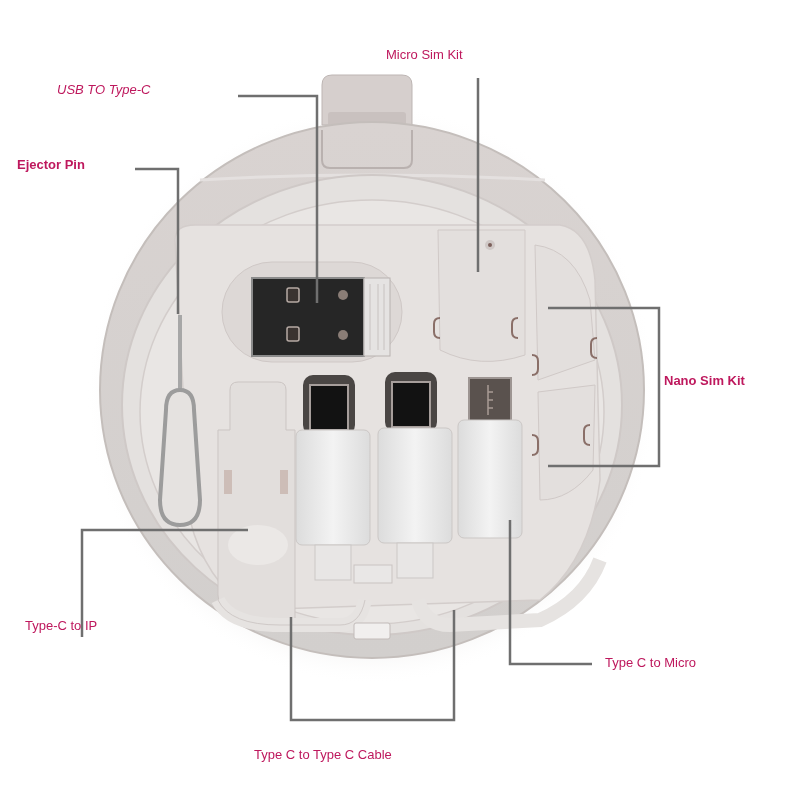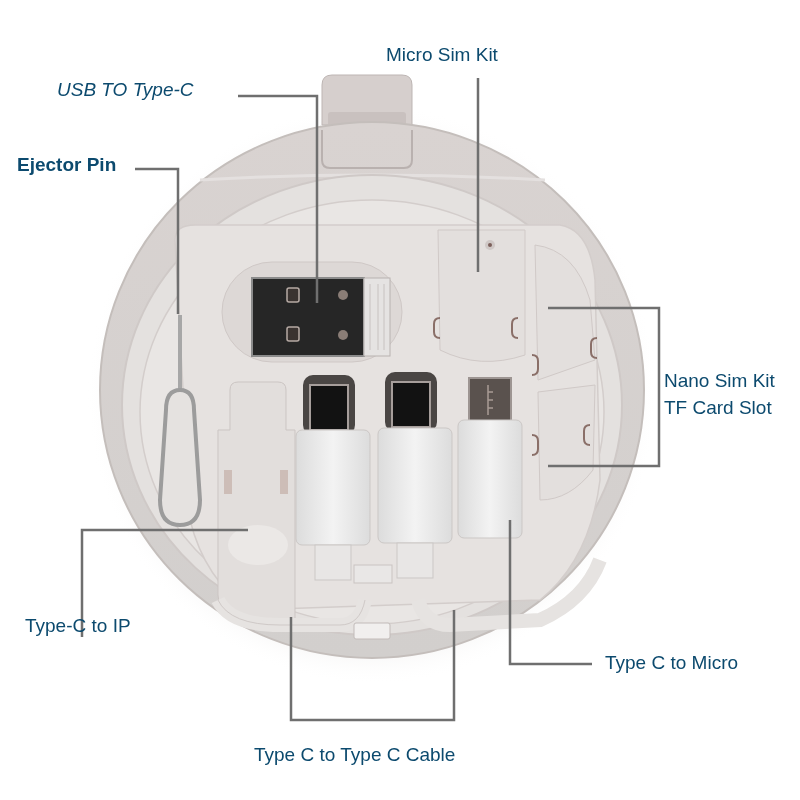--- a/index.html
+++ b/index.html
@@ -1,20 +1,20 @@
 <!DOCTYPE html>
 <html><head>
 <meta charset="utf-8">
 <style>
   html, body { margin:0; padding:0; }
   body { width:800px; height:800px; background:#ffffff; position:relative; overflow:hidden;
          font-family:"Liberation Sans", "DejaVu Sans", sans-serif; }
   .stage { position:absolute; left:0; top:0; width:800px; height:800px; }
-  .label { position:absolute; font-size:19px; color:#0c4a6e; white-space:nowrap; line-height:24px; }
-  .label.multi { line-height:27px; }
+  .label { position:absolute; font-size:13px; color:#be185d; white-space:nowrap; line-height:24px; }
+  .label.multi { line-height:27px;font-weight:bold; }
   svg { position:absolute; left:0; top:0; }
 </style>
 </head>
 <body>
 
 <div class="stage">
 
   <svg width="800" height="800" viewBox="0 0 800 800">
     <defs>
       <radialGradient id="shadow" cx="50%" cy="50%" r="50%">
@@ -122,18 +122,17 @@
       <polyline points="510,520 510,664 592,664"></polyline>
       <polyline points="291,617 291,720 454,720 454,610"></polyline>
     </g>
   </svg>
 
   <div class="label" style="left:386px; top:43px;">Micro Sim Kit</div>
   <div class="label" style="left:57px; top:78px;font-style:italic;">USB TO Type-C</div>
   <div class="label" style="left:17px; top:153px;font-weight:bold;">Ejector Pin</div>
   <div style="position:absolute; left:664px; top:367px;">
     <div class="label multi" style="position:relative;">Nano Sim Kit</div>
-    <div class="label multi" style="position:relative;">TF Card Slot</div>
   </div>
   <div class="label" style="left:25px; top:614px;">Type-C to IP</div>
   <div class="label" style="left:605px; top:651px;">Type C to Micro</div>
   <div class="label" style="left:254px; top:743px;">Type C to Type C Cable</div>
 </div>
 
 </body></html>

